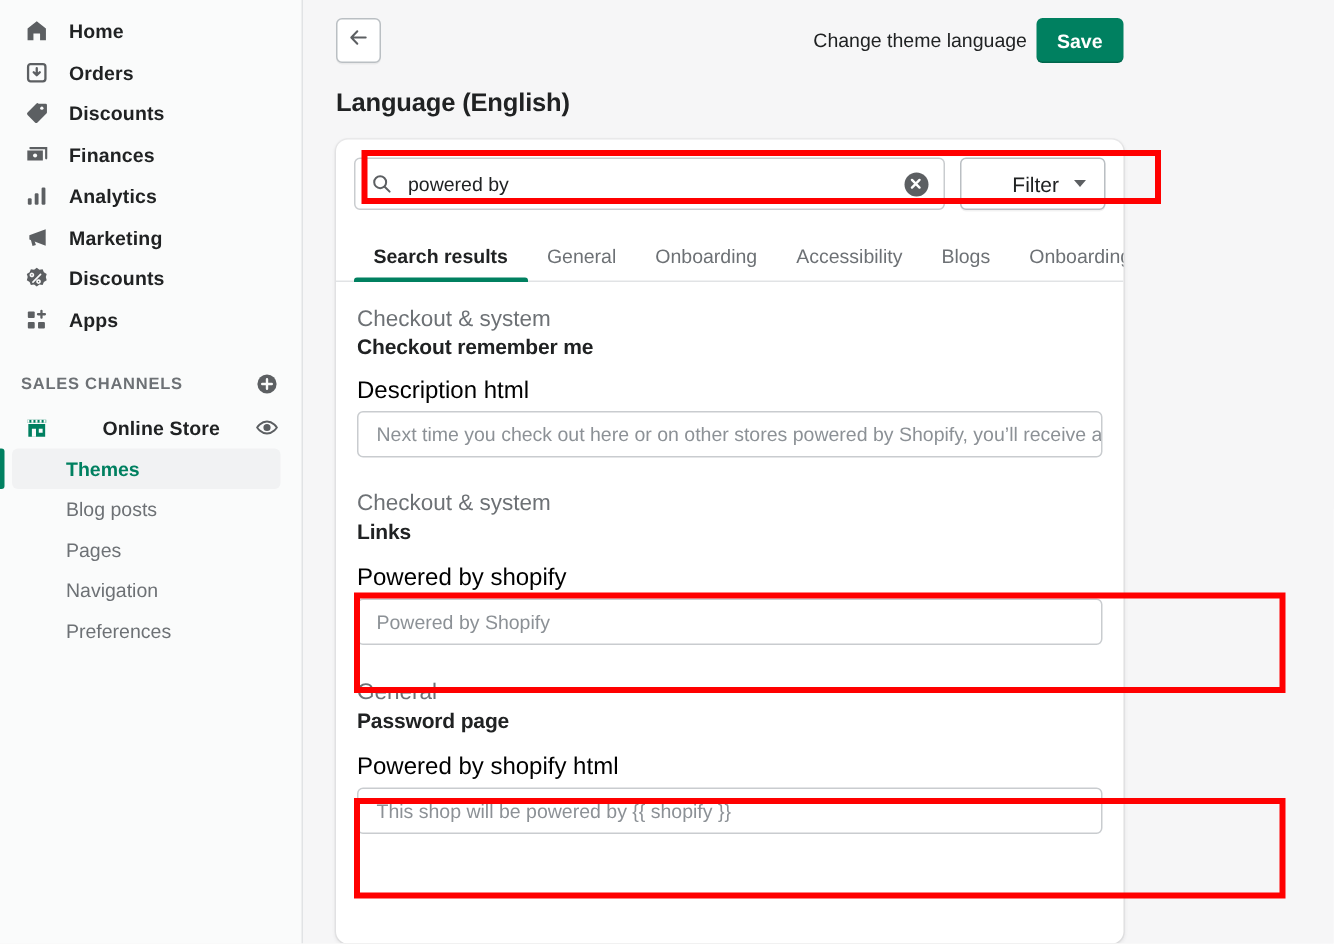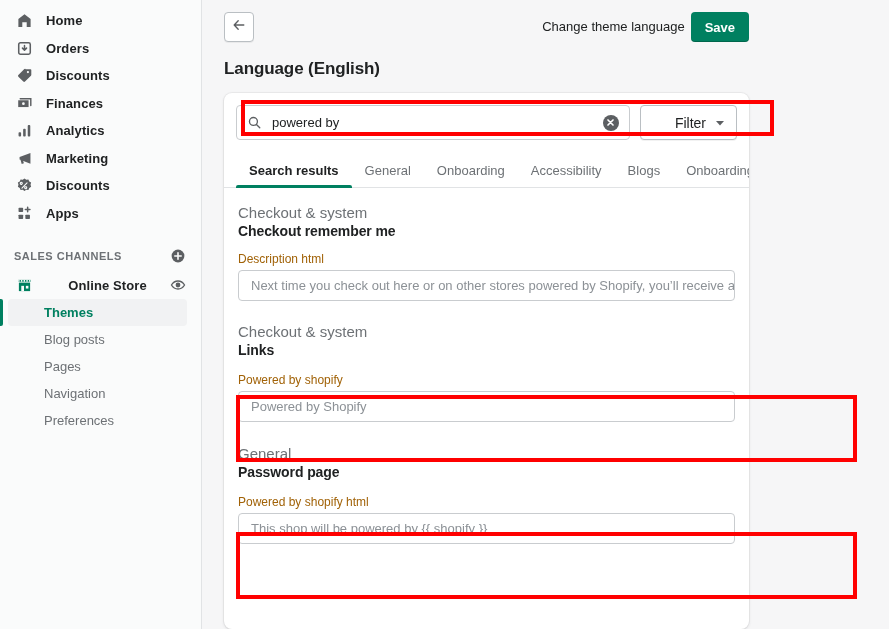--- a/index.html
+++ b/index.html
@@ -255,22 +255,22 @@
     margin-bottom: 2px;
   }
   .sec-title {
     font-size: 14px;
     font-weight: bold;
     color: #202223;
     letter-spacing: -0.1px;
   }
   .field { margin-top: 13px; }
   .field-label {
-    font-size: 12px;
-    color: #a16207;
+    font-size: 16px;
+    color: #000000;
     margin-bottom: 4px;
   }
   .field-input {
     height: 31px;
     border: 1px solid #c9cccf;
     border-radius: 4px;
     background: #fff;
     display: flex; align-items: center;
     padding: 0 12px;
     overflow: hidden;

